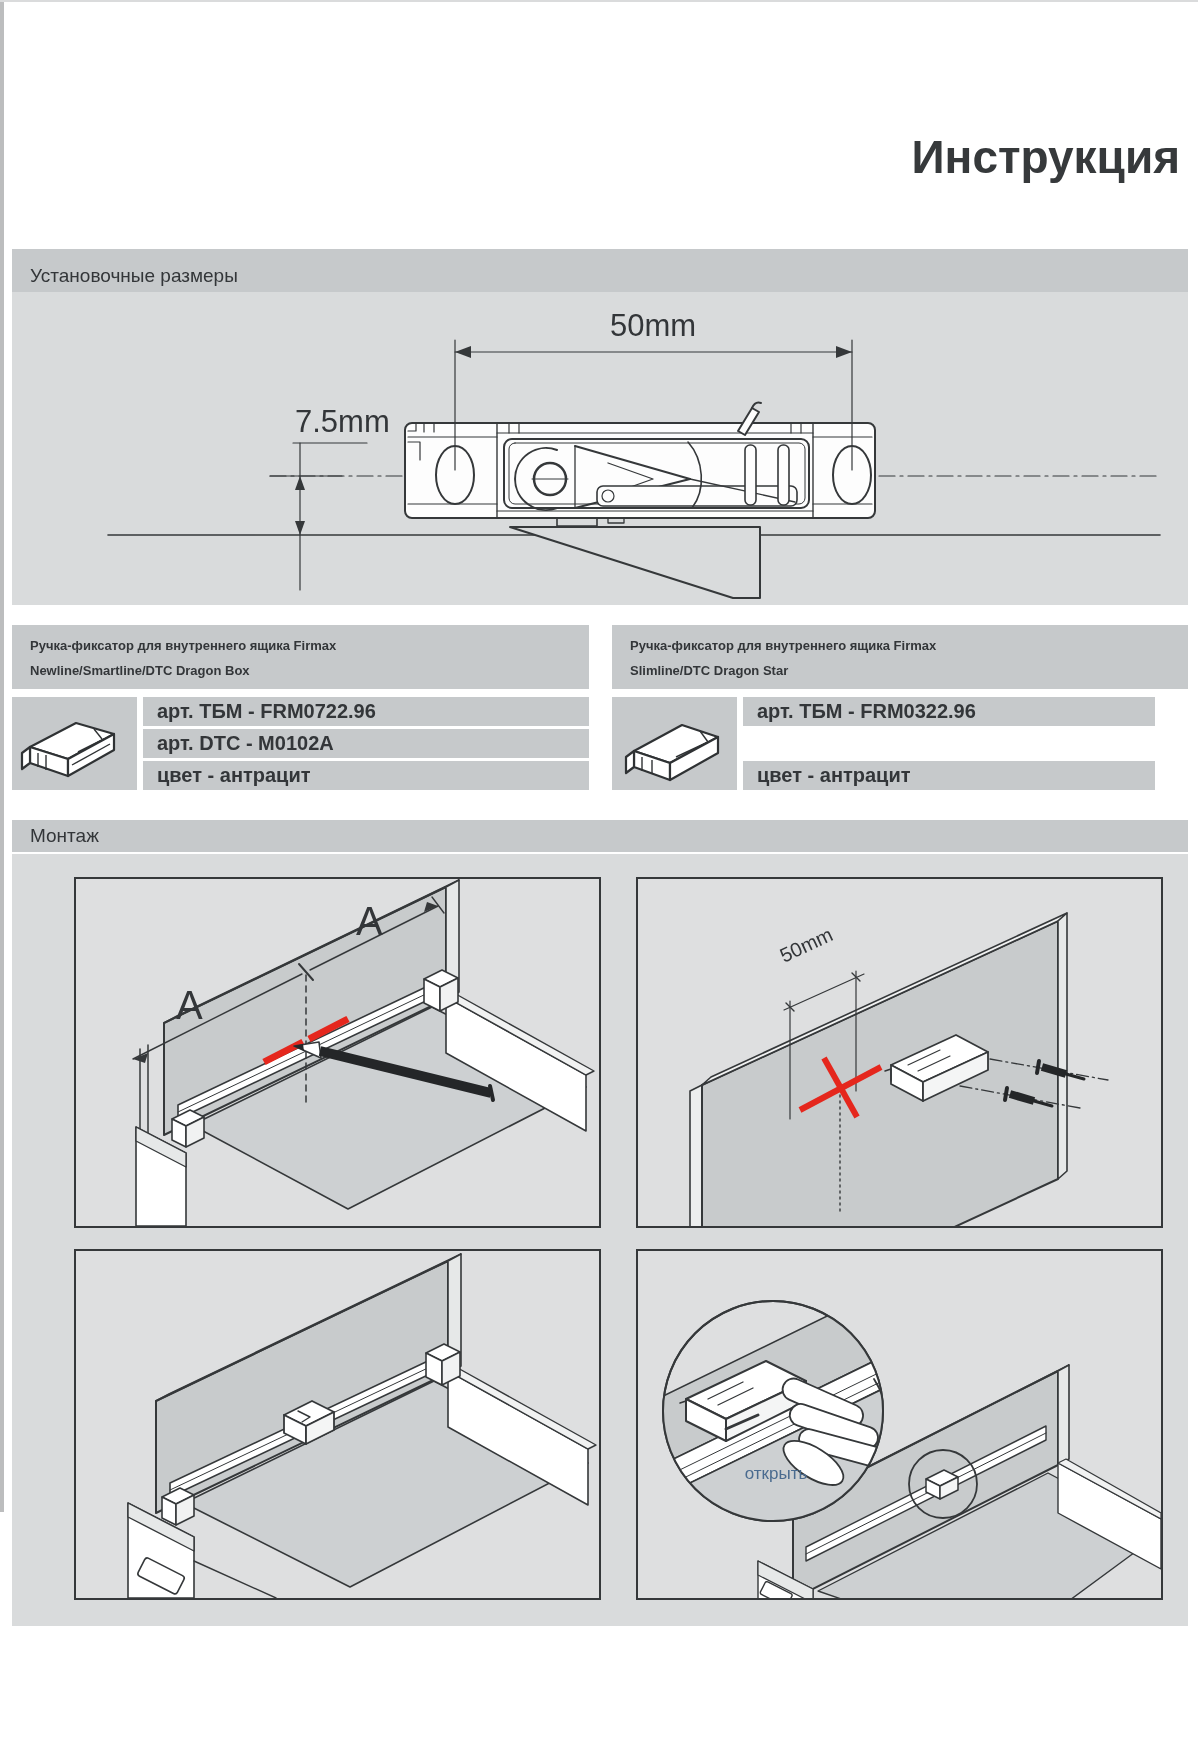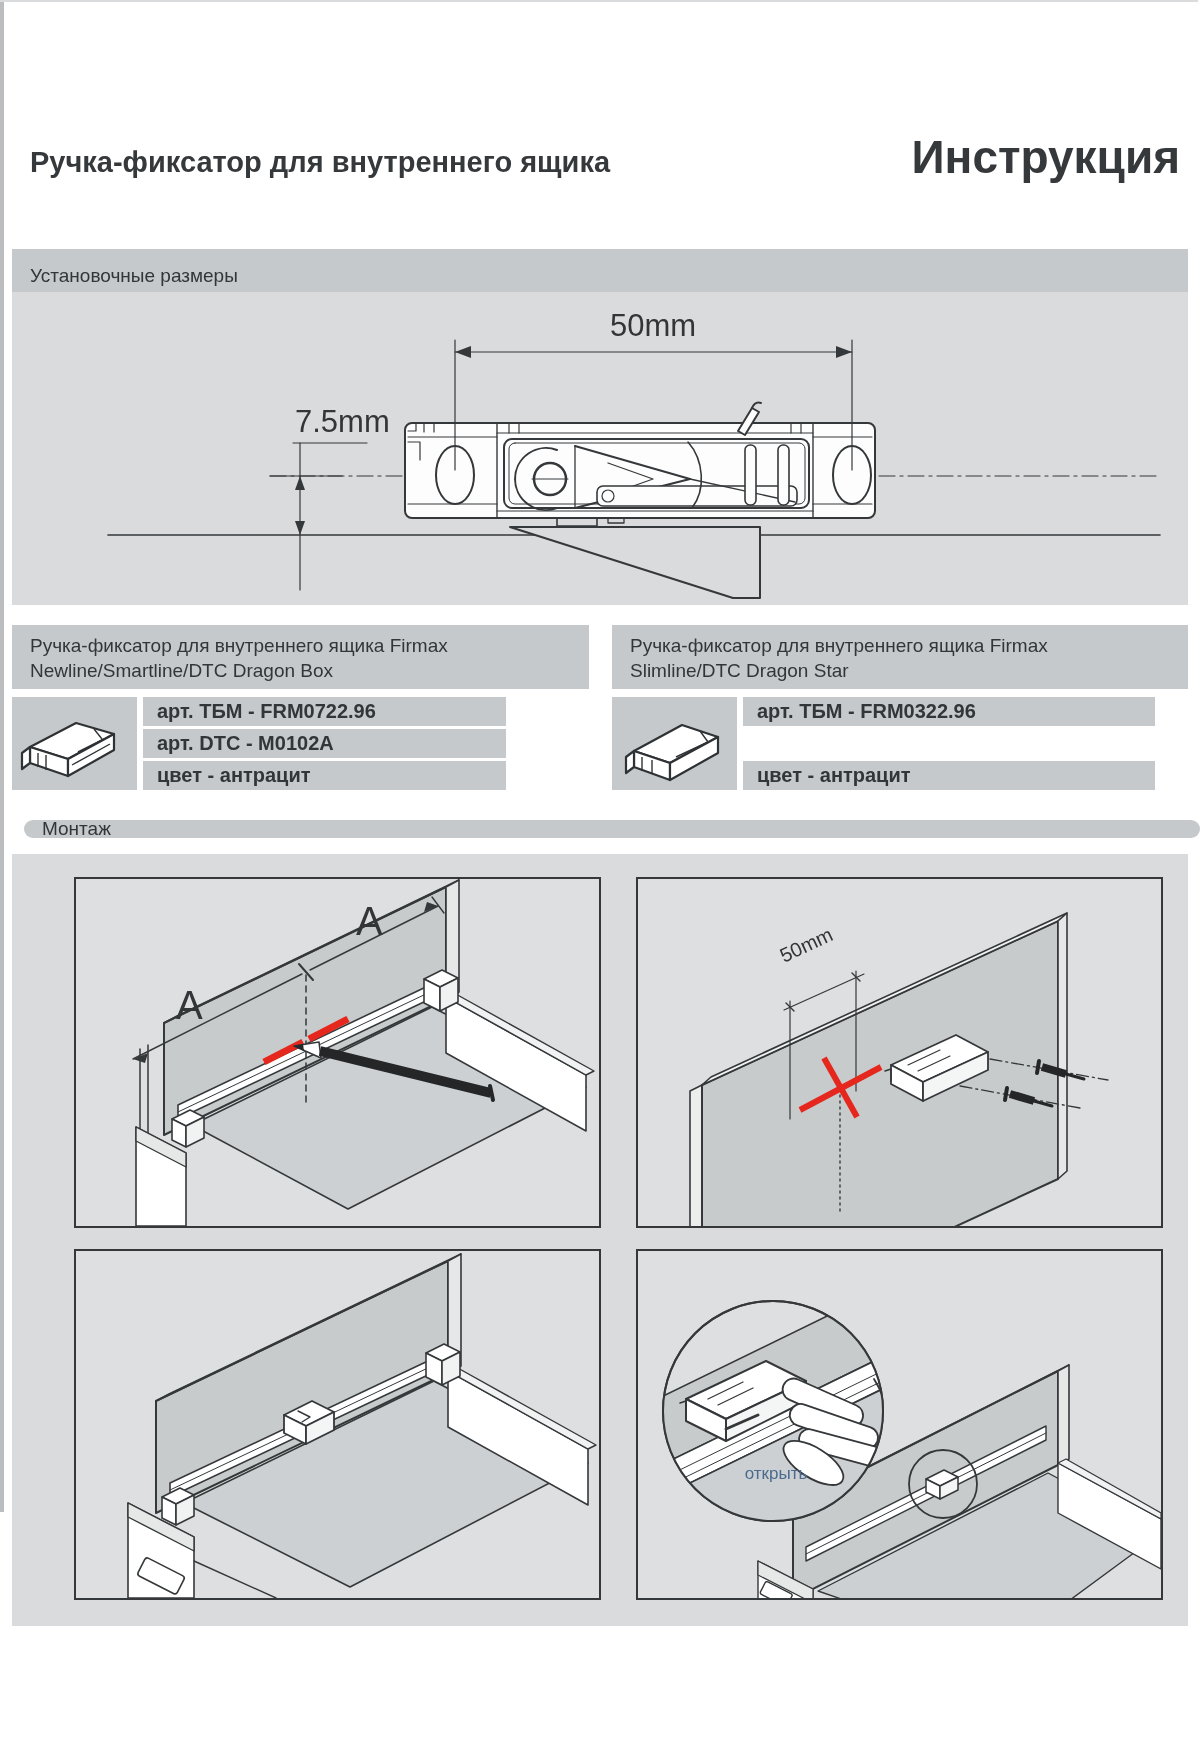--- a/index.html
+++ b/index.html
@@ -6,47 +6,46 @@
   body{font-family:"Liberation Sans", sans-serif; color:#333639;}
   #canvas{position:relative;width:1200px;height:1760px;background:#ffffff;overflow:hidden;}
   .abs{position:absolute;}
   .page-left-strip{left:0;top:120;width:4px;height:1512px;background:#bcbdbe;}
   .page-top-line{left:0;top:119;width:1198px;height:2px;background:#dadbdc;}
   .doc-title{left:30px;top:146px;font-size:29px;font-weight:700;color:#36393b;white-space:nowrap;}
   .doc-type{right:20px;top:130px;font-size:46px;font-weight:700;color:#36393b;white-space:nowrap;}
   .bar{background:#c6c9cb;display:flex;align-items:center;padding-left:18px;box-sizing:border-box;font-size:19px;color:#333639;}
   .s1-bar{left:12px;top:238px;width:1176px;height:54px;margin-top:11px;}
   .s1-body{left:12px;top:292px;width:1176px;height:313px;background:#d9dbdc;}
-  .prod-header{background:#c6c9cb;box-sizing:border-box;padding:8px 12px 6px 18px;font-size:19px;font-weight:400;line-height:25px;display:flex;flex-direction:column;justify-content:center;}
+  .prod-header{background:#c6c9cb;box-sizing:border-box;padding:8px 12px 6px 18px;font-size:13px;font-weight:700;line-height:25px;display:flex;flex-direction:column;justify-content:center;}
   .ph-l{left:12px;top:625px;width:577px;height:64px;}
   .ph-r{left:612px;top:625px;width:576px;height:64px;}
   .imgbox{background:#c6c9cb;display:flex;align-items:center;justify-content:center;}
   .ib-l{left:12px;top:697px;width:125px;height:93px;}
   .ib-r{left:612px;top:697px;width:125px;height:93px;}
   .prow{background:#c6c9cb;box-sizing:border-box;height:29px;line-height:29px;padding-left:14px;font-size:20px;font-weight:700;white-space:nowrap;overflow:hidden;}
-  .pr-l{left:143px;width:363px;}
+  .pr-l{left:143px;width:446px;}
   .pr-r{left:743px;width:412px;}
-  .mt-bar{left:24px;top:820px;width:1176px;height:18px;border-radius:10px;}
+  .mt-bar{left:12px;top:820px;width:1176px;height:32px;}
   .mt-body{left:12px;top:854px;width:1176px;height:772px;background:#d9dbdc;}
   .panel{background:#dedfe0;border:2px solid #35383a;width:527px;height:351px;box-sizing:border-box;overflow:hidden;}
   .p1{left:74px;top:877px;} .p2{left:636px;top:877px;}
   .p3{left:74px;top:1249px;} .p4{left:636px;top:1249px;}
   svg text{font-family:"Liberation Sans", sans-serif; fill:#333639;}
   .dimtext{font-size:31px;}
   .atext{font-size:40px;}
 </style>
 </head>
 <body>
 
 <div id="canvas">
 
   <div class="abs page-left-strip"></div>
   <div class="abs page-top-line"></div>
 
-  <div class="abs doc-title">Ручка-фиксатор для внутреннего ящика</div>
   <div class="abs doc-type">Инструкция</div>
 
   <div class="abs bar s1-bar">
     <span>Установочные размеры</span>
   </div>
 
   <div class="abs s1-body">
     <svg width="1176" height="313" viewBox="0 0 1176 313">
       <g stroke="#35383a" fill="none" stroke-linejoin="round" stroke-linecap="round">
 

